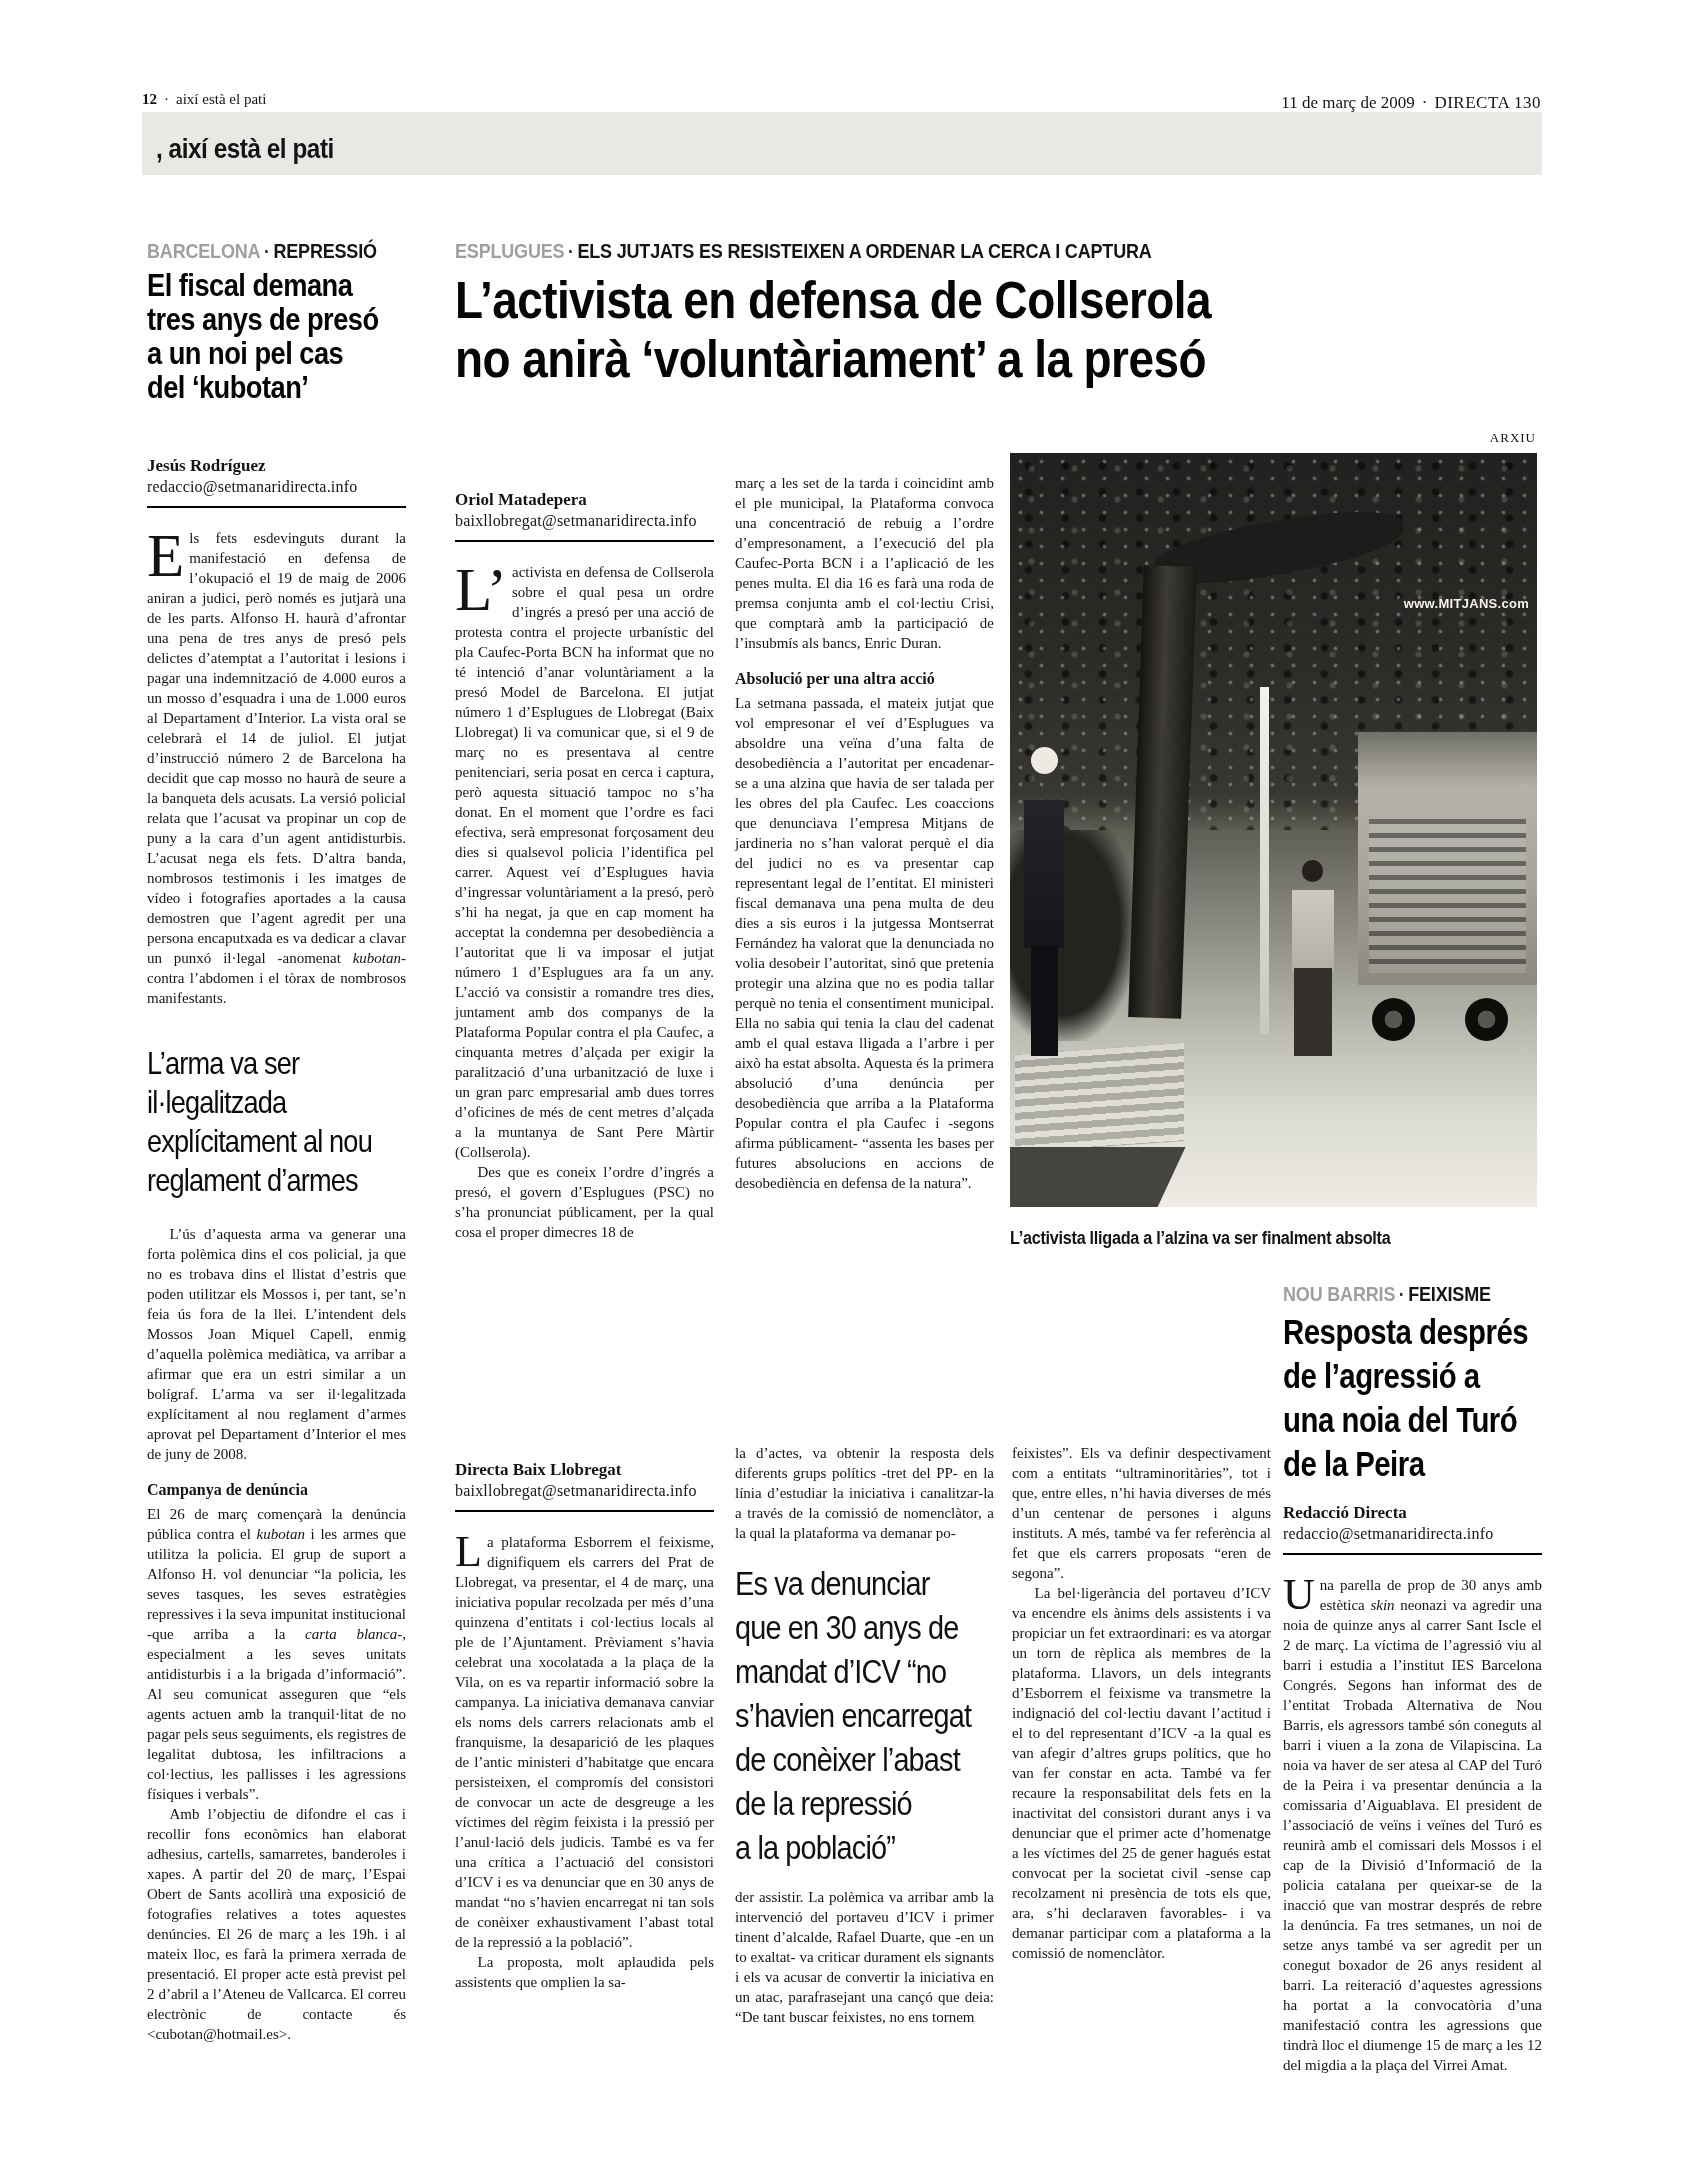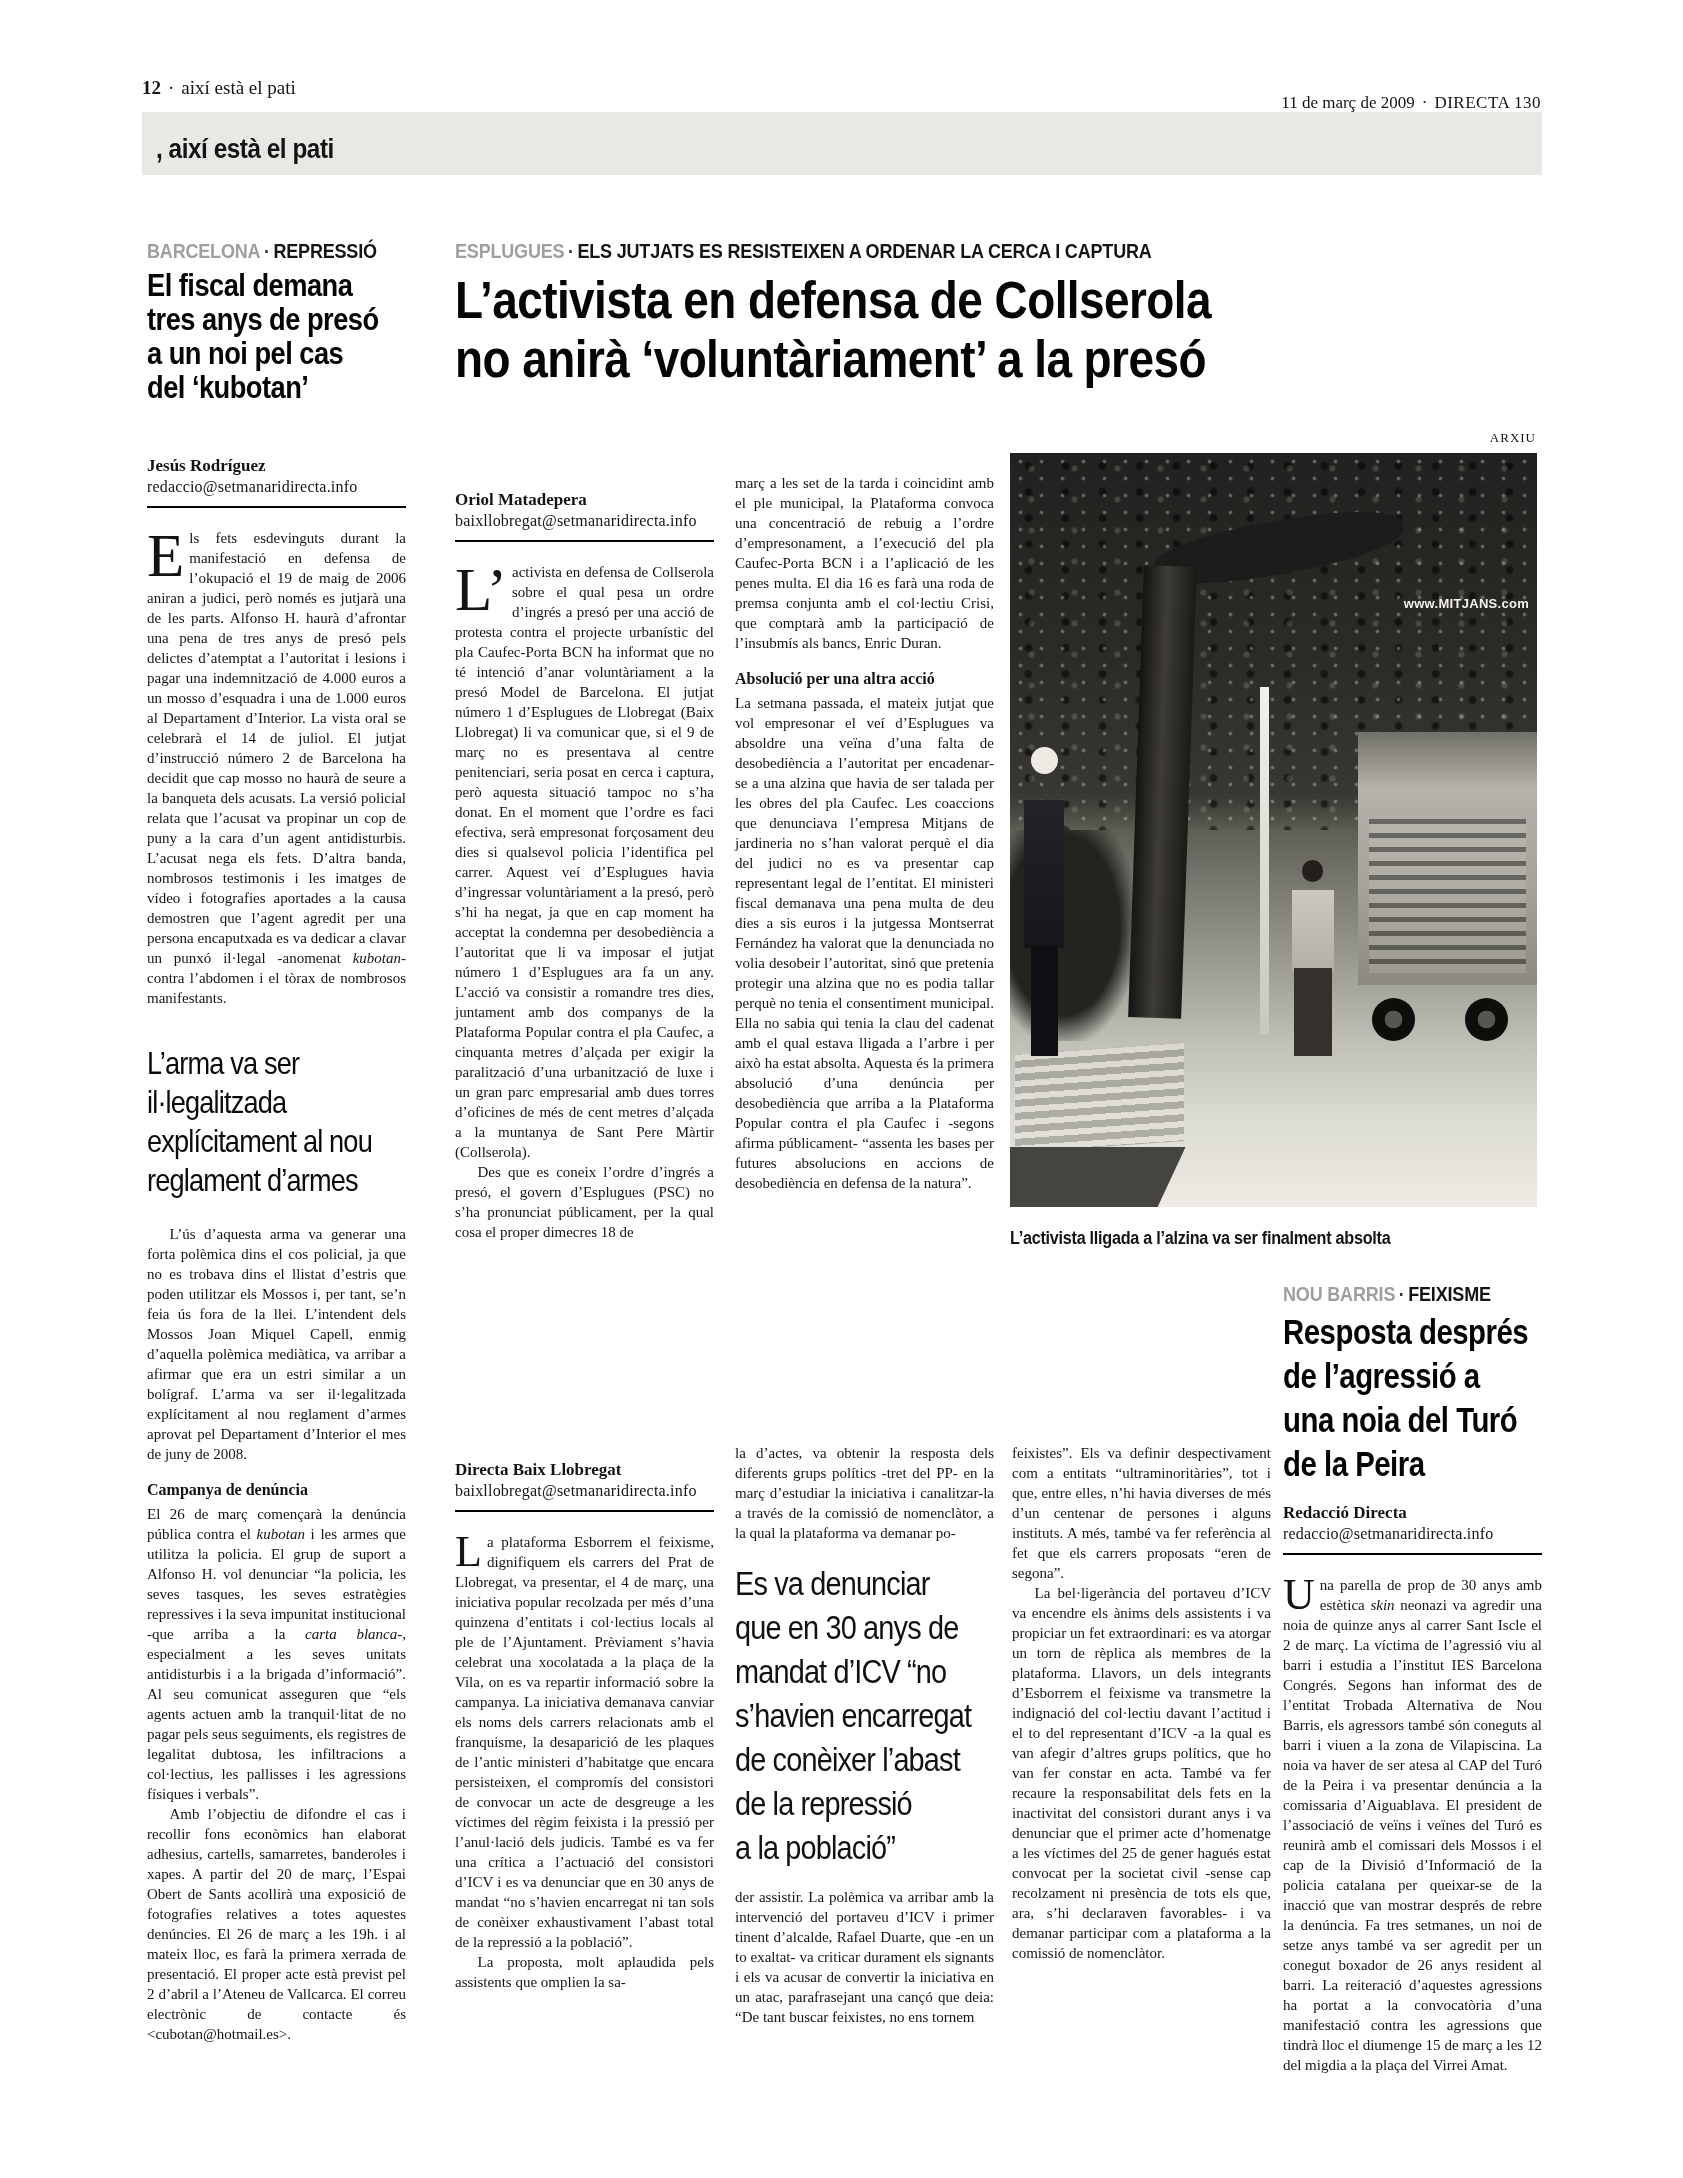--- a/index.html
+++ b/index.html
@@ -1,21 +1,21 @@
 <!DOCTYPE html>
 <html lang="ca"><head>
 <meta charset="utf-8">
 <style>
   * { margin:0; padding:0; box-sizing:border-box; }
   html,body { background:#d8d8d8; }
   .page { position:relative; width:1683px; height:2178px; background:#ffffff;
           font-family:"Liberation Serif", serif; color:#141414; overflow:hidden; margin:0 auto; }
 
   
-  .folio-left  { position:absolute; left:142px; top:77px; font-size:19px; }
+  .folio-left  { position:absolute; left:142px; top:91px; font-size:15px; }
   .folio-left b { font-weight:bold; }
   .folio-right { position:absolute; right:142px; top:93px; font-size:17px; text-align:right; }
   .folio-sep   { padding:0 7px; }
   .issue       { letter-spacing:0.5px; }
   .head-rule   { position:absolute; left:142px; top:119px; width:1400px; height:3px; background:#000; }
   .banner      { position:absolute; left:142px; top:112px; width:1400px; height:63px; background:#e8e8e5; }
   .banner-text { position:absolute; left:14px; top:22px; font-family:"Liberation Sans",sans-serif;
                  font-weight:bold; font-size:27px; letter-spacing:-0.5px;
                  transform:scaleX(.9); transform-origin:0 0; white-space:nowrap; }
 
@@ -218,21 +218,21 @@
       <div class="by-email">baixllobregat@setmanaridirecta.info</div>
       <div class="by-rule"></div>
     </div>
     <div class="bodyblock">
       <p class="body"><span class="dropcap small">L</span><span>a plataforma Esborrem el feixisme, dignifiquem els carrers del Prat de Llobregat, va presentar, el 4 de març, una iniciativa popular recolzada per més d’una quinzena d’entitats i col·lectius locals al ple de l’Ajuntament. Prèviament s’havia celebrat una xocolatada a la plaça de la Vila, on es va repartir informació sobre la campanya. La iniciativa demanava canviar els noms dels carrers relacionats amb el franquisme, la desaparició de les plaques de l’antic ministeri d’habitatge que encara persisteixen, el compromís del consistori de convocar un acte de desgreuge a les víctimes del règim feixista i la pressió per l’anul·lació dels judicis. També es va fer una crítica a l’actuació del consistori d’ICV i es va denunciar que en 30 anys de mandat “no s’havien encarregat ni tan sols de conèixer exhaustivament l’abast total de la repressió a la població”.</span></p>
       <p class="body ind">La proposta, molt aplaudida pels assistents que omplien la sa-</p>
     </div>
   </div>
 
   <div class="col ep-col2">
-    <p class="body">la d’actes, va obtenir la resposta dels diferents grups polítics -tret del PP- en la març d’estudiar la iniciativa i canalitzar-la a través de la comissió de nomenclàtor, a la qual la plataforma va demanar po-</p>
+    <p class="body">la d’actes, va obtenir la resposta dels diferents grups polítics -tret del PP- en la línia d’estudiar la iniciativa i canalitzar-la a través de la comissió de nomenclàtor, a la qual la plataforma va demanar po-</p>
     <div class="pullquote">Es va denunciar
 que en 30 anys de
 mandat d’ICV “no
 s’havien encarregat
 de conèixer l’abast
 de la repressió
 a la població”</div>
     <p class="body">der assistir. La polèmica va arribar amb la intervenció del portaveu d’ICV i primer tinent d’alcalde, Rafael Duarte, que -en un to exaltat- va criticar durament els signants i els va acusar de convertir la iniciativa en un atac, parafrasejant una cançó que deia: “De tant buscar feixistes, no ens tornem</p>
   </div>
 

